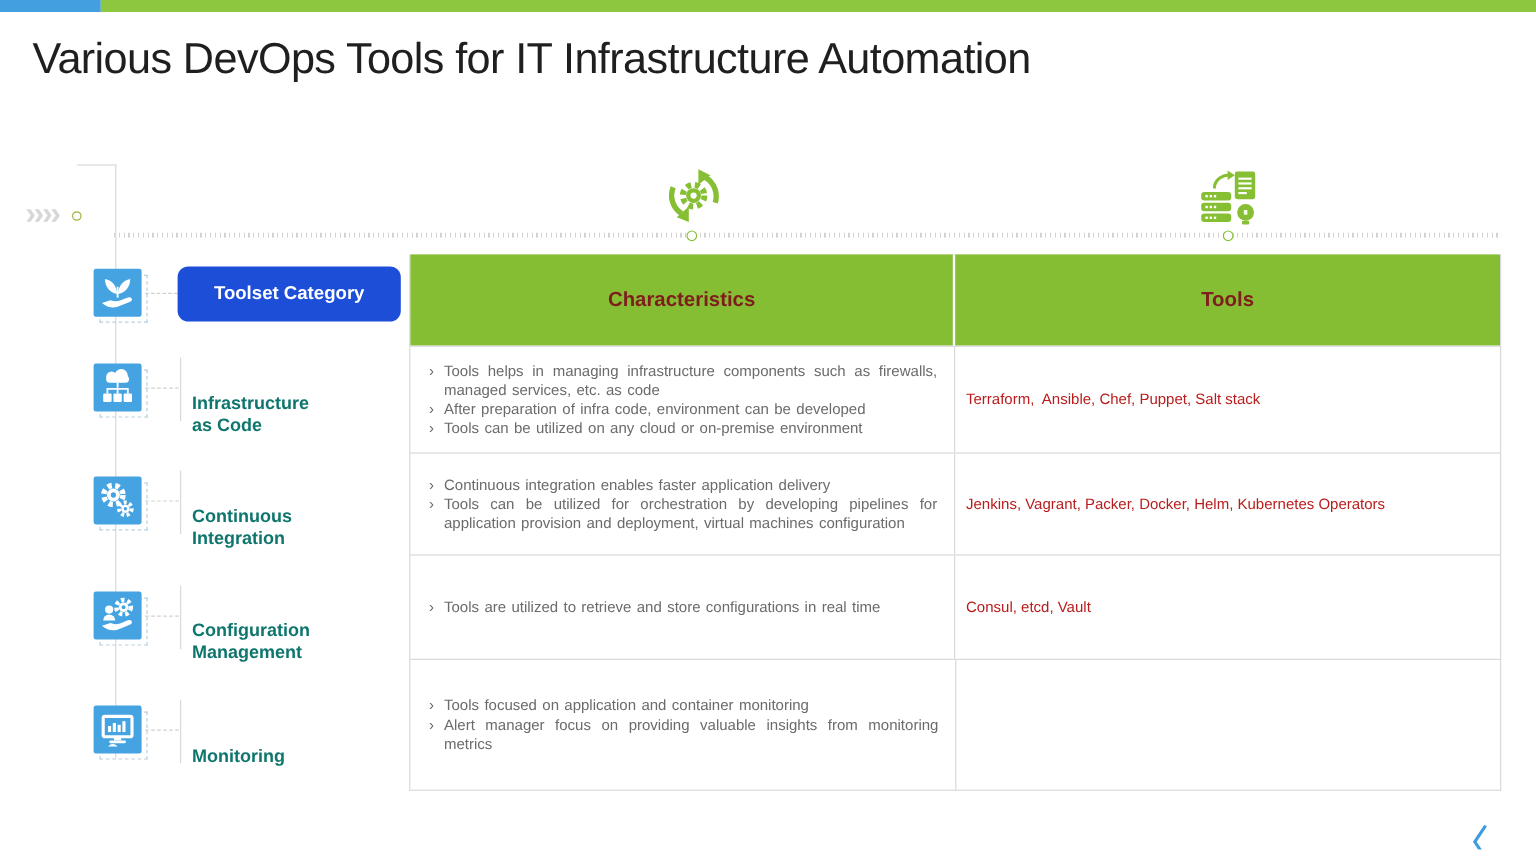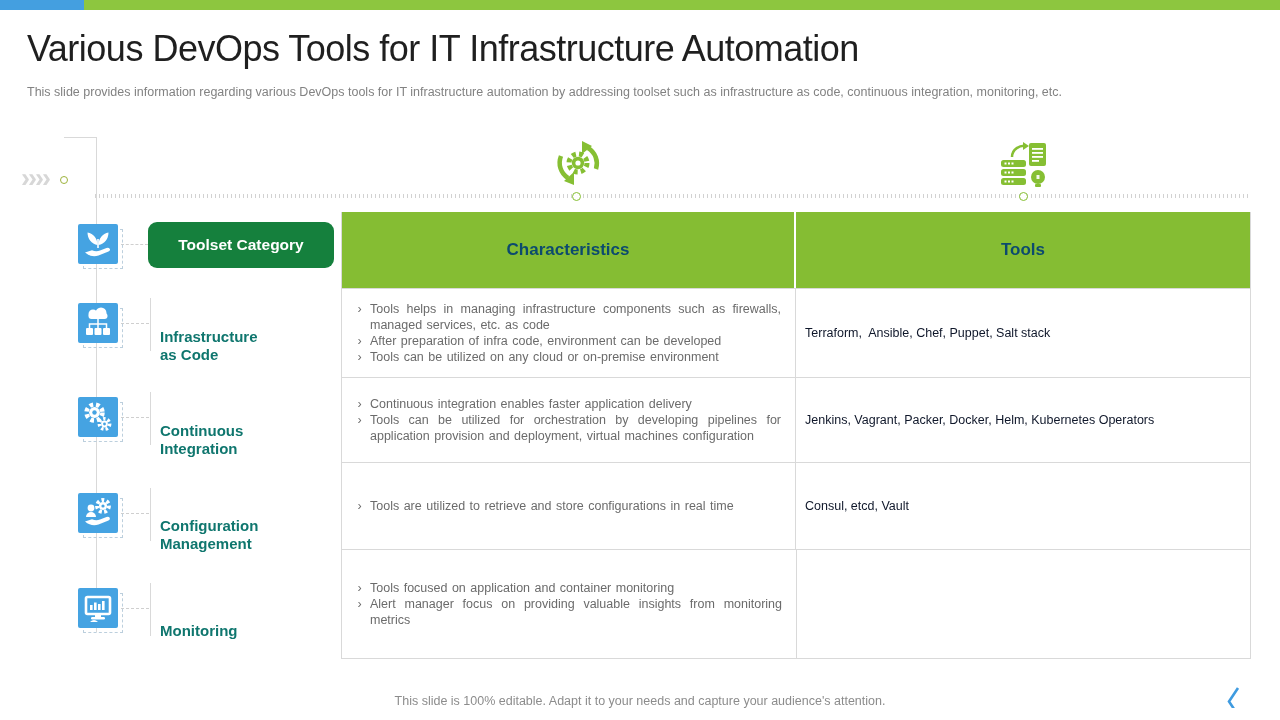--- a/index.html
+++ b/index.html
@@ -24,61 +24,60 @@
   .node-dot { position:absolute; width:9px; height:9px; border:1.5px solid #86bf33; border-radius:50%; background:#fff; top:192px; }
   .dot-1 { left:572px; } .dot-2 { left:1019px; }
 
   
   .icon-sq { position:absolute; left:78px; width:40px; height:40px; background:#45a3e2; border-radius:2px; z-index:2; }
   .icon-sq svg { position:absolute; left:0; top:0; width:100%; height:100%; }
   .dash-box { position:absolute; left:83px; width:40px; height:40px; border:1px dashed #bccfdd; z-index:1; }
   .connector { position:absolute; border-top:1.5px dashed #cfcfcf; width:28px; left:121px; }
   .label-sep { position:absolute; left:150px; width:1px; height:53px; background:#d9d9d9; }
 
-  .cat-btn { position:absolute; left:148px; top:222px; width:186px; height:46px; background:#15803d; border-radius:9px;
+  .cat-btn { position:absolute; left:148px; top:222px; width:186px; height:46px; background:#1d4ed8; border-radius:9px;
              display:flex; align-items:center; justify-content:center; color:#fff; font-weight:700; font-size:15.5px; }
   .side-label { position:absolute; left:160px; width:175px; height:40px; display:flex; align-items:center;
                 font-size:15px; font-weight:700; color:#0f766e; line-height:1.2; white-space:pre-line;margin-top:23px; }
 
   
   .big-icon { position:absolute; top:137px; width:52px; height:52px; }
   .big-icon-1 { left:552px; } .big-icon-2 { left:998px; }
 
   
   .table { position:absolute; left:341px; top:212px; width:910px; border:1px solid #d9d9d9; border-top:none; background:#fff; }
   .thead { display:flex; height:76px; background:#85bd33; }
-  .th { width:455px; display:flex; align-items:center; justify-content:center; color:#0c4a6e; font-size:17px; font-weight:700; }
+  .th { width:455px; display:flex; align-items:center; justify-content:center; color:#7f1d1d; font-size:17px; font-weight:700; }
   .th:first-child { border-right:2px solid #fff; }
   .tr { display:flex; border-top:1px solid #d9d9d9; }
   .tr:nth-child(1){ height:89px; } .tr:nth-child(2){ height:85px; }
   .tr:nth-child(3){ height:87px; } .tr:nth-child(4){ height:109px; }
   .td { width:455px; }
   .td-char { border-right:1px solid #d9d9d9; display:flex; flex-direction:column; justify-content:center; padding:6px 14px 6px 7px; }
   .bullet-line { display:grid; grid-template-columns:21px 1fr; font-size:12.5px; color:#6b6b6b; line-height:1.28; }
   .marker { text-align:center; }
   .b-text { text-align:justify; word-spacing:1px; }
-  .td-tools { display:flex; align-items:center; padding-left:9px; font-size:12.5px; color:#0f172a;
+  .td-tools { display:flex; align-items:center; padding-left:9px; font-size:12.5px; color:#b91c1c;
               white-space:pre-wrap; line-height:1.35; }
 
   
   .footer { position:absolute; left:0; top:694px; width:1280px; text-align:center; font-size:12.5px; color:#8c8c8c; }
   .page-chevron { position:absolute; left:1226px; top:687px; }
   .page-badge { position:absolute; left:1244px; top:730px; width:36px; height:25px; background:#8dc63f;
                 display:flex; align-items:center; justify-content:center; color:#fff; font-size:11px; }
 </style>
 </head>
 <body>
 
 <div class="slide">
 
   <div class="topbar-blue"></div>
   <div class="topbar-green"></div>
 
   <div class="title">Various DevOps Tools for IT Infrastructure Automation</div>
-  <div class="subtitle">This slide provides information regarding various DevOps tools for IT  infrastructure automation by addressing toolset such as infrastructure as code, continuous integration, monitoring, etc.</div>
 
   <div class="chevrons">››››</div>
   <div class="ring"></div>
   <div class="elbow-h"></div>
   <div class="spine-v"></div>
   <div class="tickline"></div>
   <div class="node-dot dot-1"></div>
   <div class="node-dot dot-2"></div>
 
   <div class="big-icon big-icon-1">
@@ -269,21 +268,20 @@
             </div>
             <div class="bullet-line">
               <span class="marker">›</span>
               <span class="b-text">Alert manager focus on providing valuable insights from monitoring metrics</span>
             </div>
           </div>
         </div>
       </div>
   </div>
 
-  <div class="footer">This slide is 100% editable. Adapt it to your needs and capture your audience's attention.</div>
 
   <div class="page-chevron">
     <svg width="16" height="29" viewBox="0 0 16 29">
       <polyline points="12,1 3,14.5 12,28" fill="none" stroke="#3f9be0" stroke-width="2.6"></polyline>
     </svg>
   </div>
   <div class="page-badge">27</div>
 
 </div>
 

